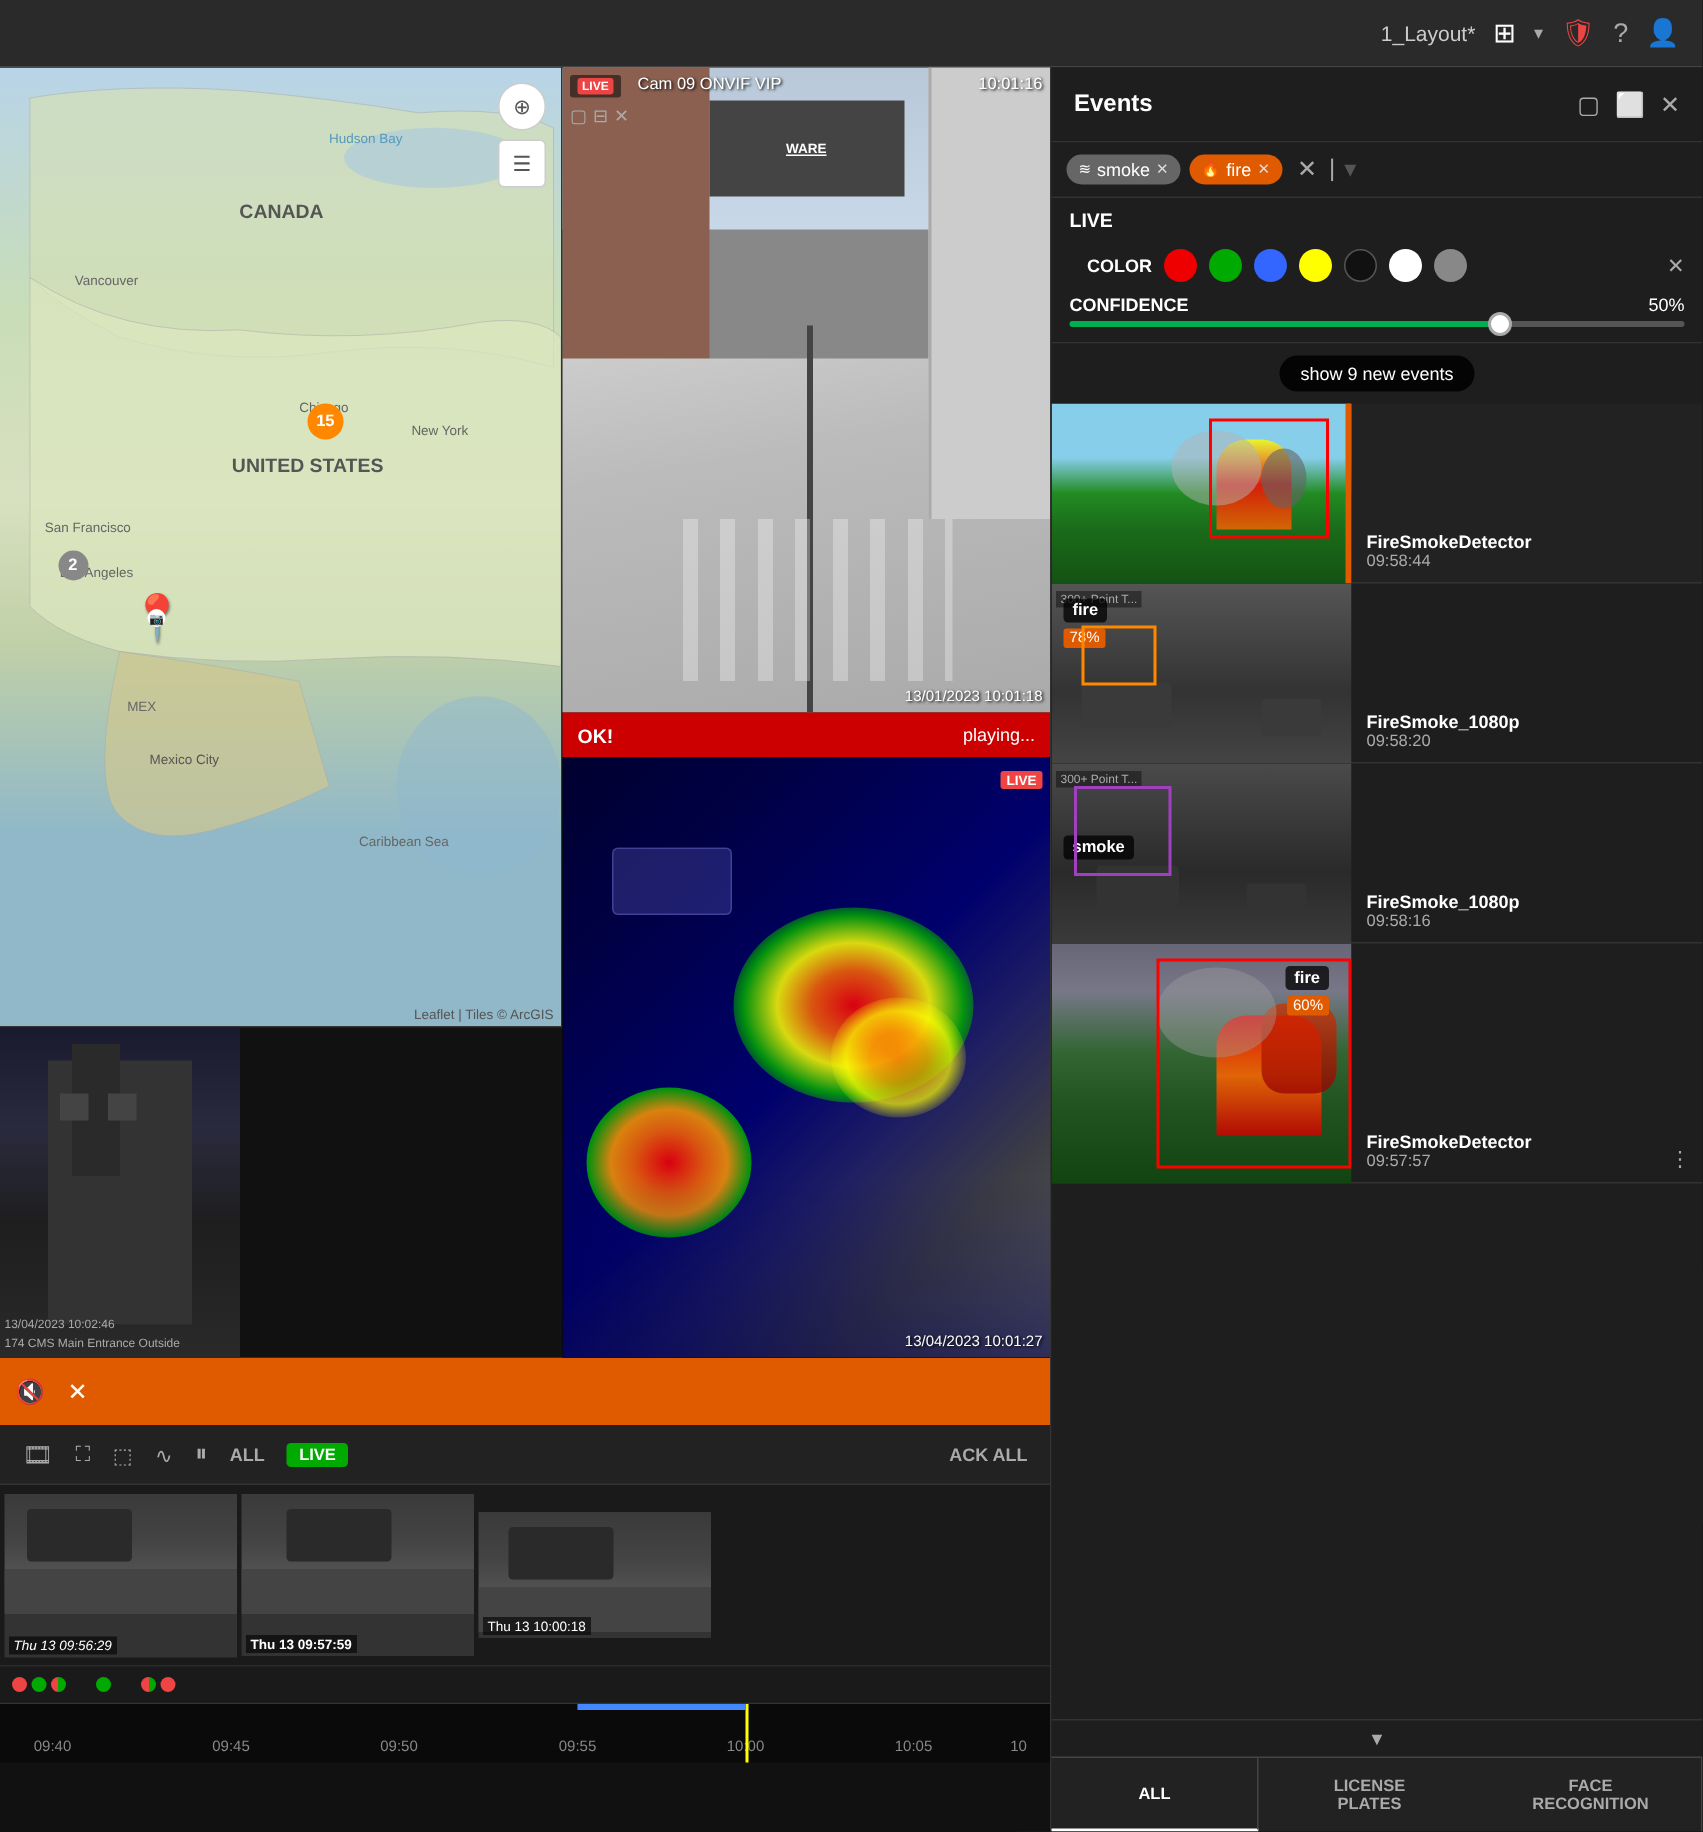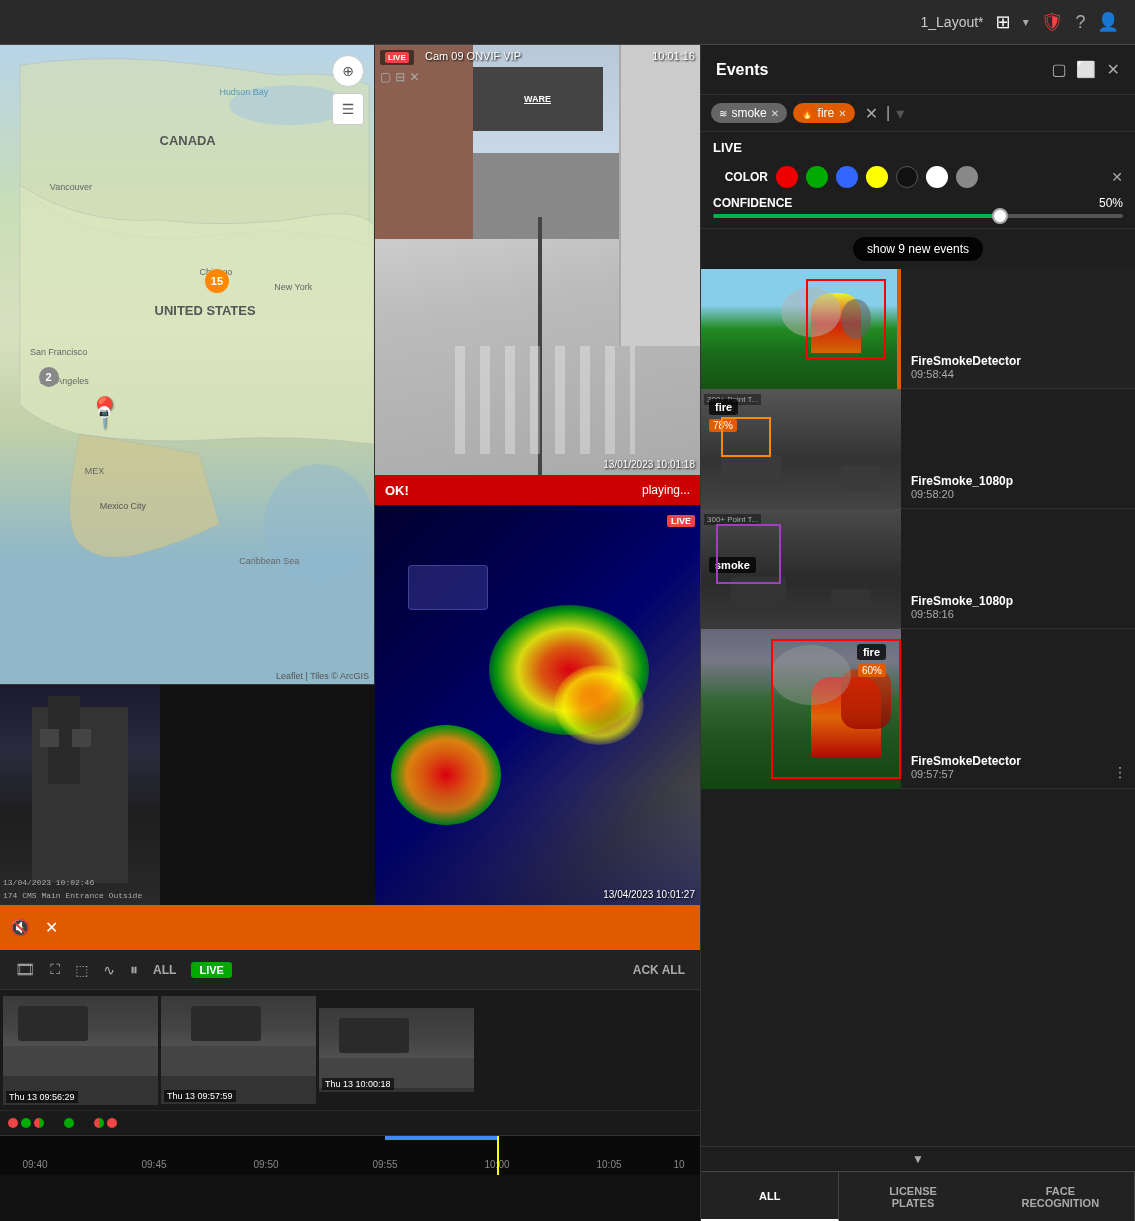--- a/index.html
+++ b/index.html
@@ -106,21 +106,21 @@
         </div>
 
         <div style="position:absolute;bottom:5px;right:5px;color:#fff;font-size:10px;text-shadow:1px 1px 2px #000;">13/01/2023 10:01:18</div>
       </div>
 
       <div style="position:absolute;top:430px;left:375px;width:325px;height:30px;background:#c00;display:flex;align-items:center;justify-content:space-between;padding:0 10px;">
         <span style="color:#fff;font-size:13px;font-weight:bold;">OK!</span>
         <span style="color:#fff;font-size:12px;">playing...</span>
       </div>
 
-      <div style="position:absolute;top:640px;left:0;width:160px;height:220px;background:#222;overflow:hidden;font-family:Liberation Mono, monospace;">
+      <div style="position:absolute;top:640px;left:0;width:160px;height:220px;background:#222;overflow:hidden;">
         <div style="width:100%;height:100%;background:linear-gradient(180deg,#1a1a2e 0%,#2a2a3e 30%,#1e1e1e 60%,#2a2a2a 100%);position:relative;">
 
           <div style="position:absolute;top:10%;left:20%;width:60%;height:80%;background:#333;"></div>
           <div style="position:absolute;top:5%;left:30%;width:20%;height:40%;background:#2a2a2a;"></div>
 
           <div style="position:absolute;top:20%;left:25%;width:12%;height:8%;background:#444;"></div>
           <div style="position:absolute;top:20%;left:45%;width:12%;height:8%;background:#444;"></div>
         </div>
         <div style="position:absolute;bottom:18px;left:3px;color:#aaa;font-size:8px;">13/04/2023 10:02:46</div>
         <div style="position:absolute;bottom:5px;left:3px;color:#aaa;font-size:8px;">174 CMS Main Entrance Outside</div>
@@ -162,34 +162,34 @@
         <span style="color:#aaa;font-size:14px;cursor:pointer;">⬚</span>
         <span style="color:#aaa;font-size:14px;cursor:pointer;">∿</span>
         <span style="color:#aaa;font-size:16px;cursor:pointer;">⏸</span>
         <span style="color:#aaa;font-size:12px;font-weight:bold;cursor:pointer;">ALL</span>
         <span style="background:#0a0;color:#fff;font-size:11px;font-weight:bold;padding:2px 8px;border-radius:3px;cursor:pointer;">LIVE</span>
         <span style="color:#aaa;font-size:12px;font-weight:bold;cursor:pointer;margin-left:auto;">ACK ALL</span>
       </div>
 
       <div style="display:flex;height:120px;background:#1a1a1a;overflow:hidden;align-items:center;padding:5px 3px;gap:3px;">
 
-        <div style="width:155px;min-width:155px;height:109px;background:#333;position:relative;overflow:hidden;cursor:pointer;">
+        <div style="width:155px;min-width:155px;height:109px;background:#333;position:relative;overflow:hidden;cursor:pointer;font-style:italic;">
           <div style="width:100%;height:80px;background:linear-gradient(180deg,#3a3a3a 0%,#444 40%,#555 70%,#3a3a3a 100%);position:relative;">
             <div style="position:absolute;top:10px;left:15px;width:70px;height:35px;background:#2a2a2a;border-radius:3px;"></div>
             <div style="position:absolute;bottom:0;left:0;right:0;height:30px;background:#444;"></div>
           </div>
           <div style="position:absolute;bottom:2px;left:3px;color:#fff;font-size:9px;background:rgba(0,0,0,0.6);padding:1px 3px;">Thu 13 09:56:29</div>
         </div>
 
         <div style="width:155px;min-width:155px;height:108px;background:#333;position:relative;overflow:hidden;cursor:pointer;">
           <div style="width:100%;height:80px;background:linear-gradient(180deg,#3a3a3a 0%,#444 40%,#555 70%,#3a3a3a 100%);position:relative;">
             <div style="position:absolute;top:10px;left:30px;width:70px;height:35px;background:#2a2a2a;border-radius:3px;"></div>
             <div style="position:absolute;bottom:0;left:0;right:0;height:30px;background:#444;"></div>
           </div>
-          <div style="position:absolute;bottom:2px;left:3px;color:#fff;font-size:9px;background:rgba(0,0,0,0.6);padding:1px 3px;">Thu 13 09:57:59</div>
+          <div style="position:absolute;bottom:2px;left:3px;color:#fff;font-size:9px;background:rgba(0,0,0,0.6);padding:1px 3px;font-weight:bold;">Thu 13 09:57:59</div>
         </div>
 
         <div style="width:155px;min-width:155px;height:84px;background:#333;position:relative;overflow:hidden;cursor:pointer;">
           <div style="width:100%;height:80px;background:linear-gradient(180deg,#3a3a3a 0%,#444 40%,#555 70%,#3a3a3a 100%);position:relative;">
             <div style="position:absolute;top:10px;left:20px;width:70px;height:35px;background:#2a2a2a;border-radius:3px;"></div>
             <div style="position:absolute;bottom:0;left:0;right:0;height:30px;background:#444;"></div>
           </div>
           <div style="position:absolute;bottom:2px;left:3px;color:#fff;font-size:9px;background:rgba(0,0,0,0.6);padding:1px 3px;">Thu 13 10:00:18</div>
         </div>
       </div>

